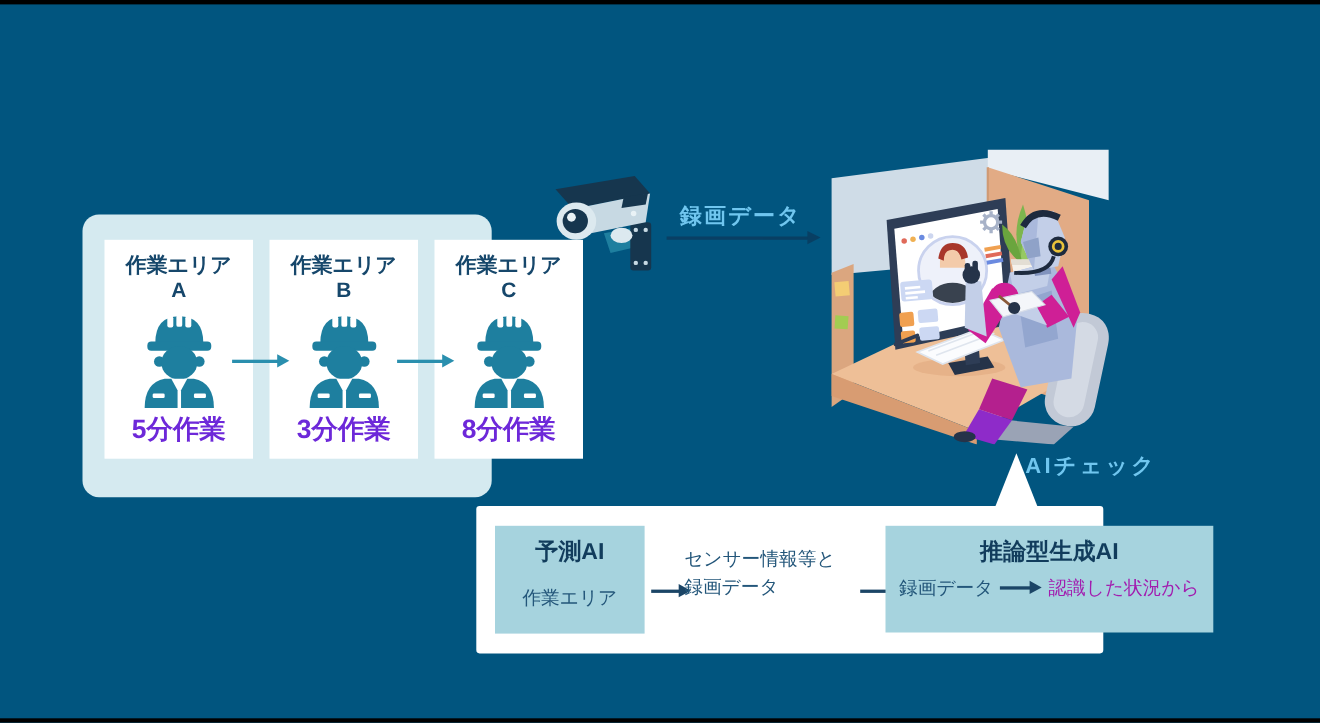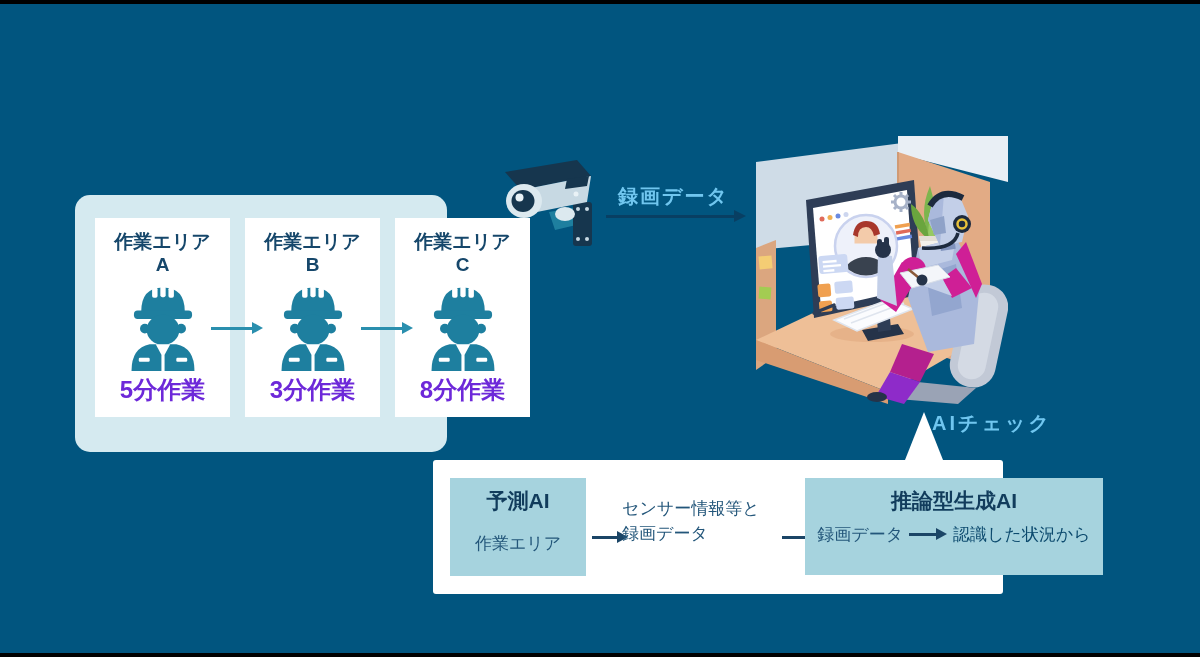--- a/index.html
+++ b/index.html
@@ -67,21 +67,21 @@
   .blue-box.b1{left:17px;top:18px;width:136px;height:98px;display:flex;flex-direction:column;align-items:center;}
   .blue-box.b2{left:372px;top:18px;width:298px;height:97px;display:flex;flex-direction:column;align-items:center;}
   .blue-title{margin-top:9px;font-weight:bold;font-size:21px;color:#113c5c;white-space:nowrap;}
   .blue-desc{margin-top:17px;font-size:17px;color:#23567a;white-space:nowrap;}
   .storage-text{position:absolute;left:189px;top:37px;width:162px;text-align:left;
     font-size:17px;color:#23567a;line-height:1.45;}
   .flow-arrow-1{left:159px;top:77px;width:36px;}
   .flow-arrow-2{left:349px;top:77px;width:36px;}
   .inference-row{display:flex;align-items:center;margin-top:8px;}
   .inference-step{font-size:17px;color:#23567a;white-space:nowrap;}
-  .inference-result{text-align:center;font-size:17px;color:#0c4a6e;line-height:1.4;white-space:nowrap;}
+  .inference-result{text-align:center;font-size:17px;color:#a21caf;line-height:1.4;white-space:nowrap;}
 </style>
 </head>
 <body>
 
 <svg width="0" height="0" style="position:absolute" aria-hidden="true">
   <defs>
     <symbol id="worker" viewBox="0 0 64 76">
       <g fill="#1e7f9f">
         <path d="M14 27 Q14 7 32 7 Q50 7 50 27 Z"></path>
         <rect x="8" y="26" width="48" height="7" rx="3"></rect>

